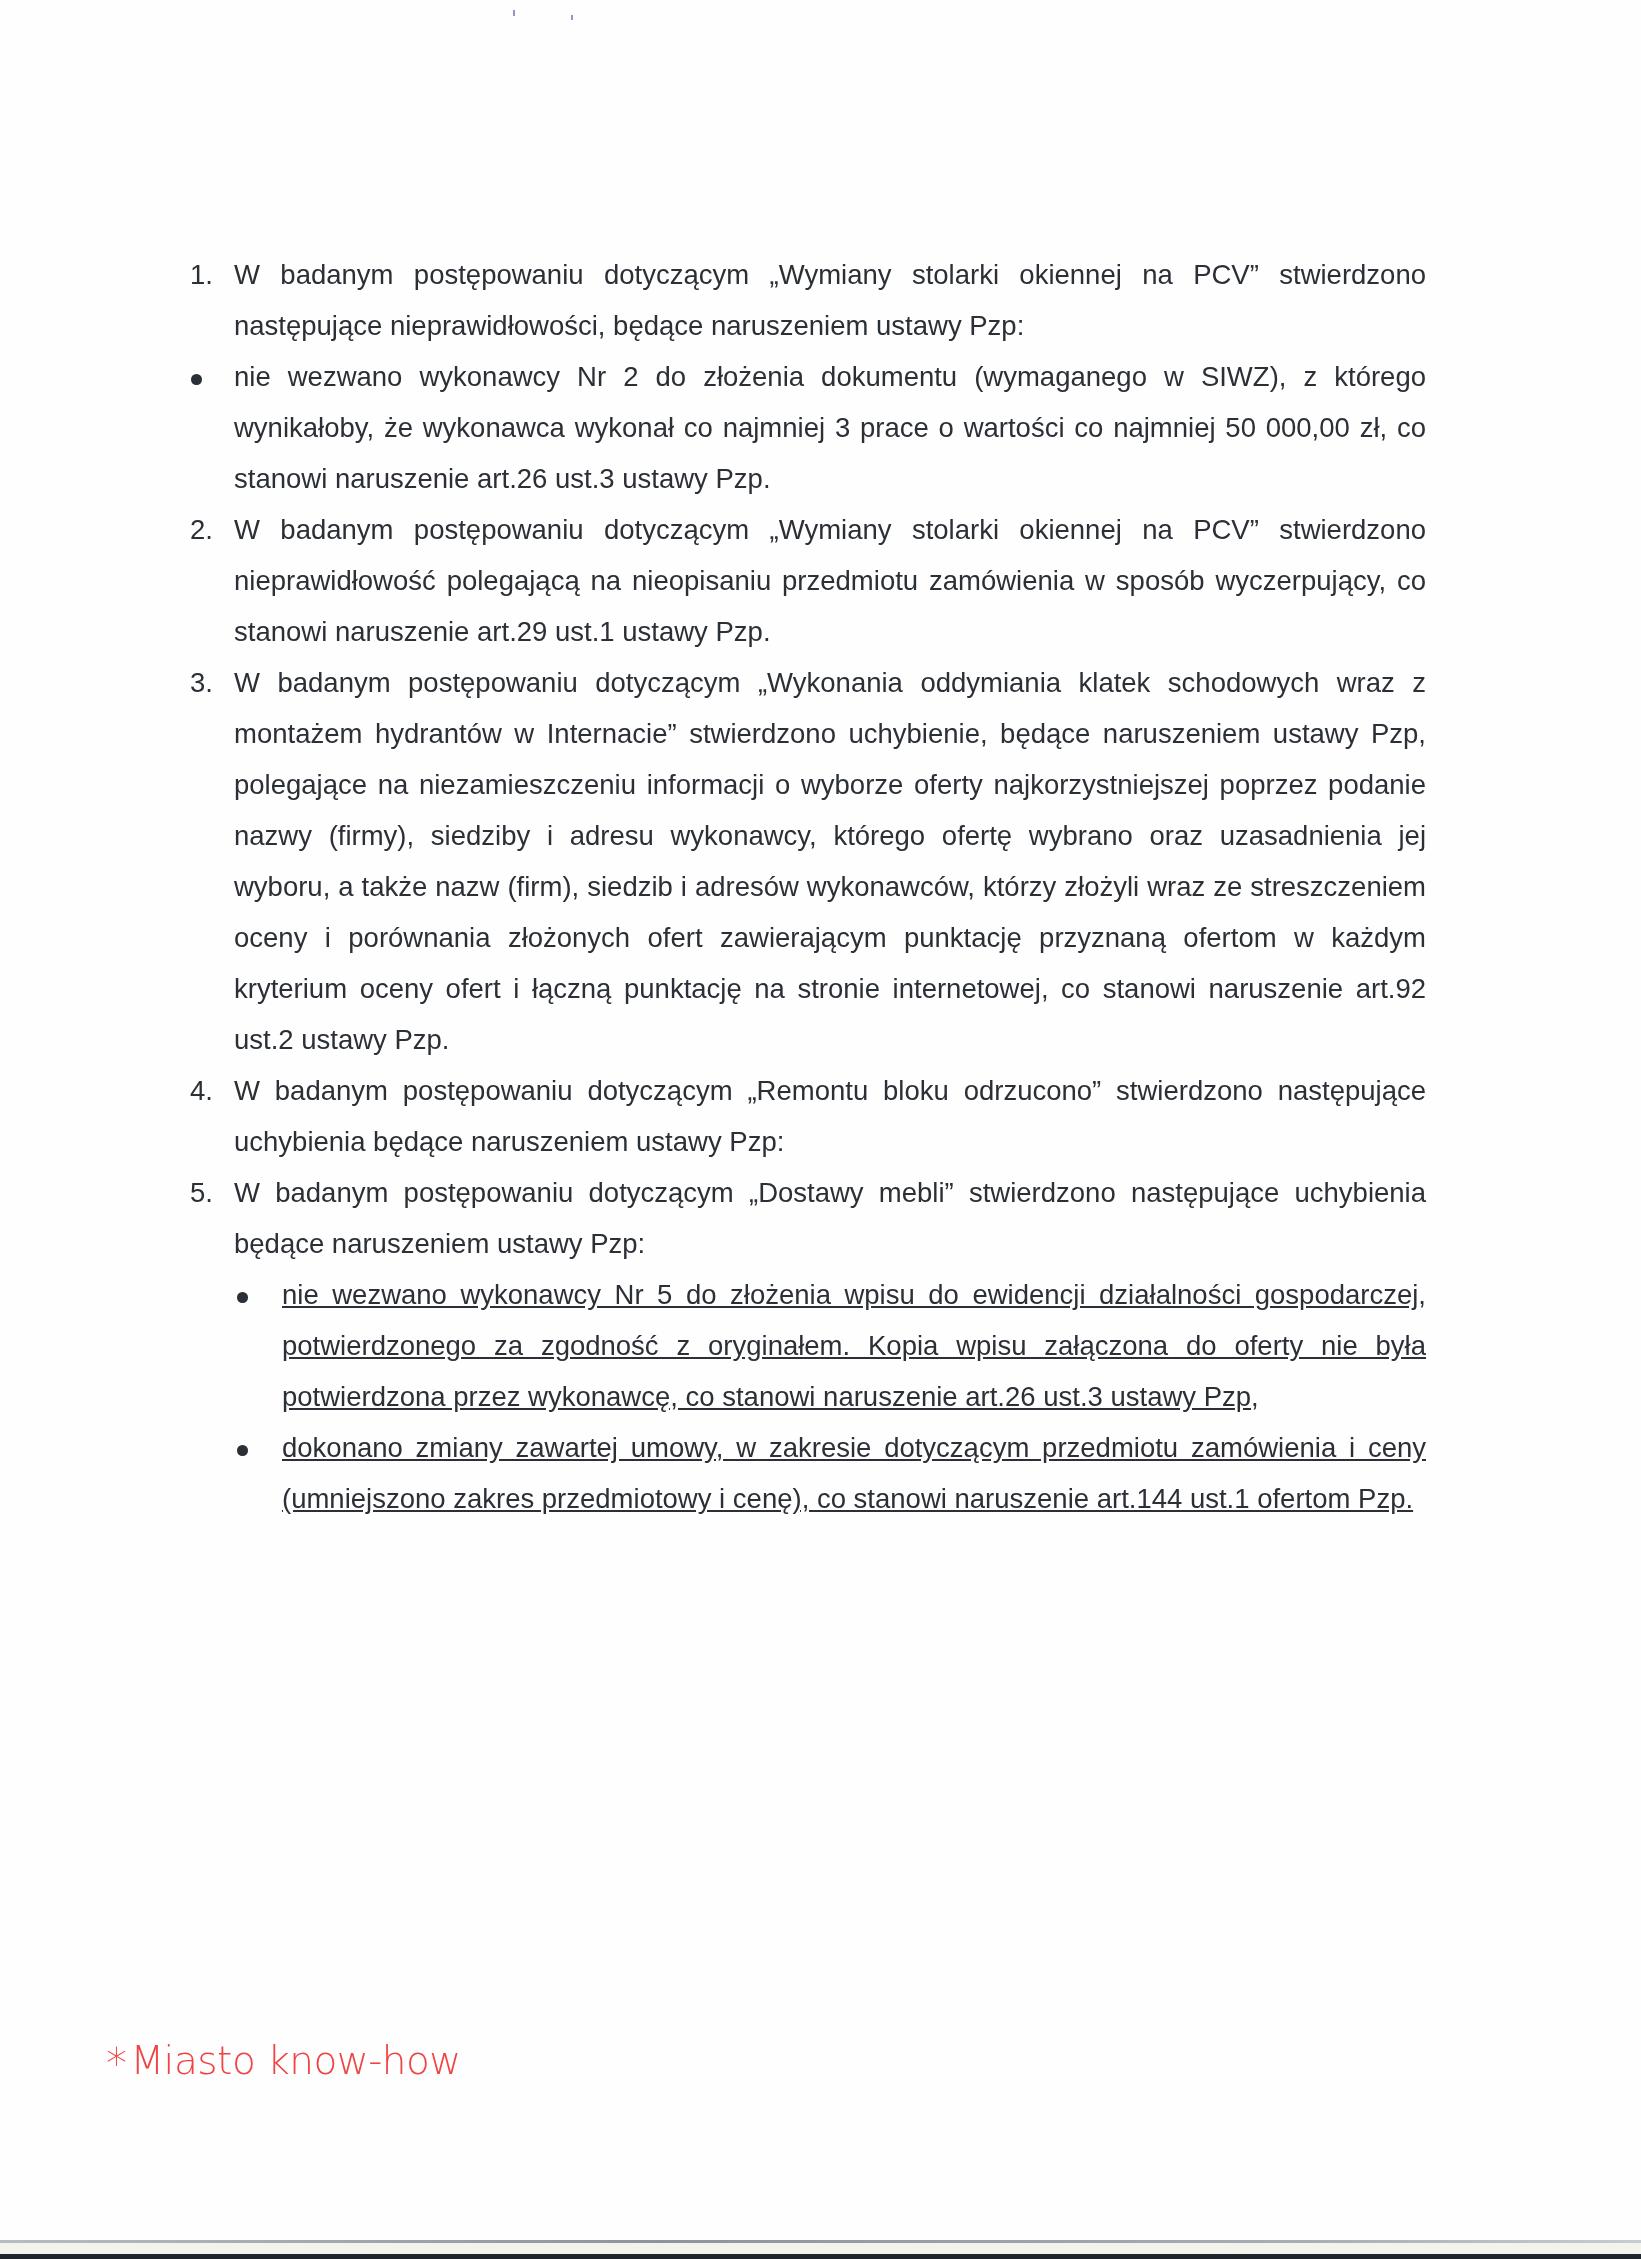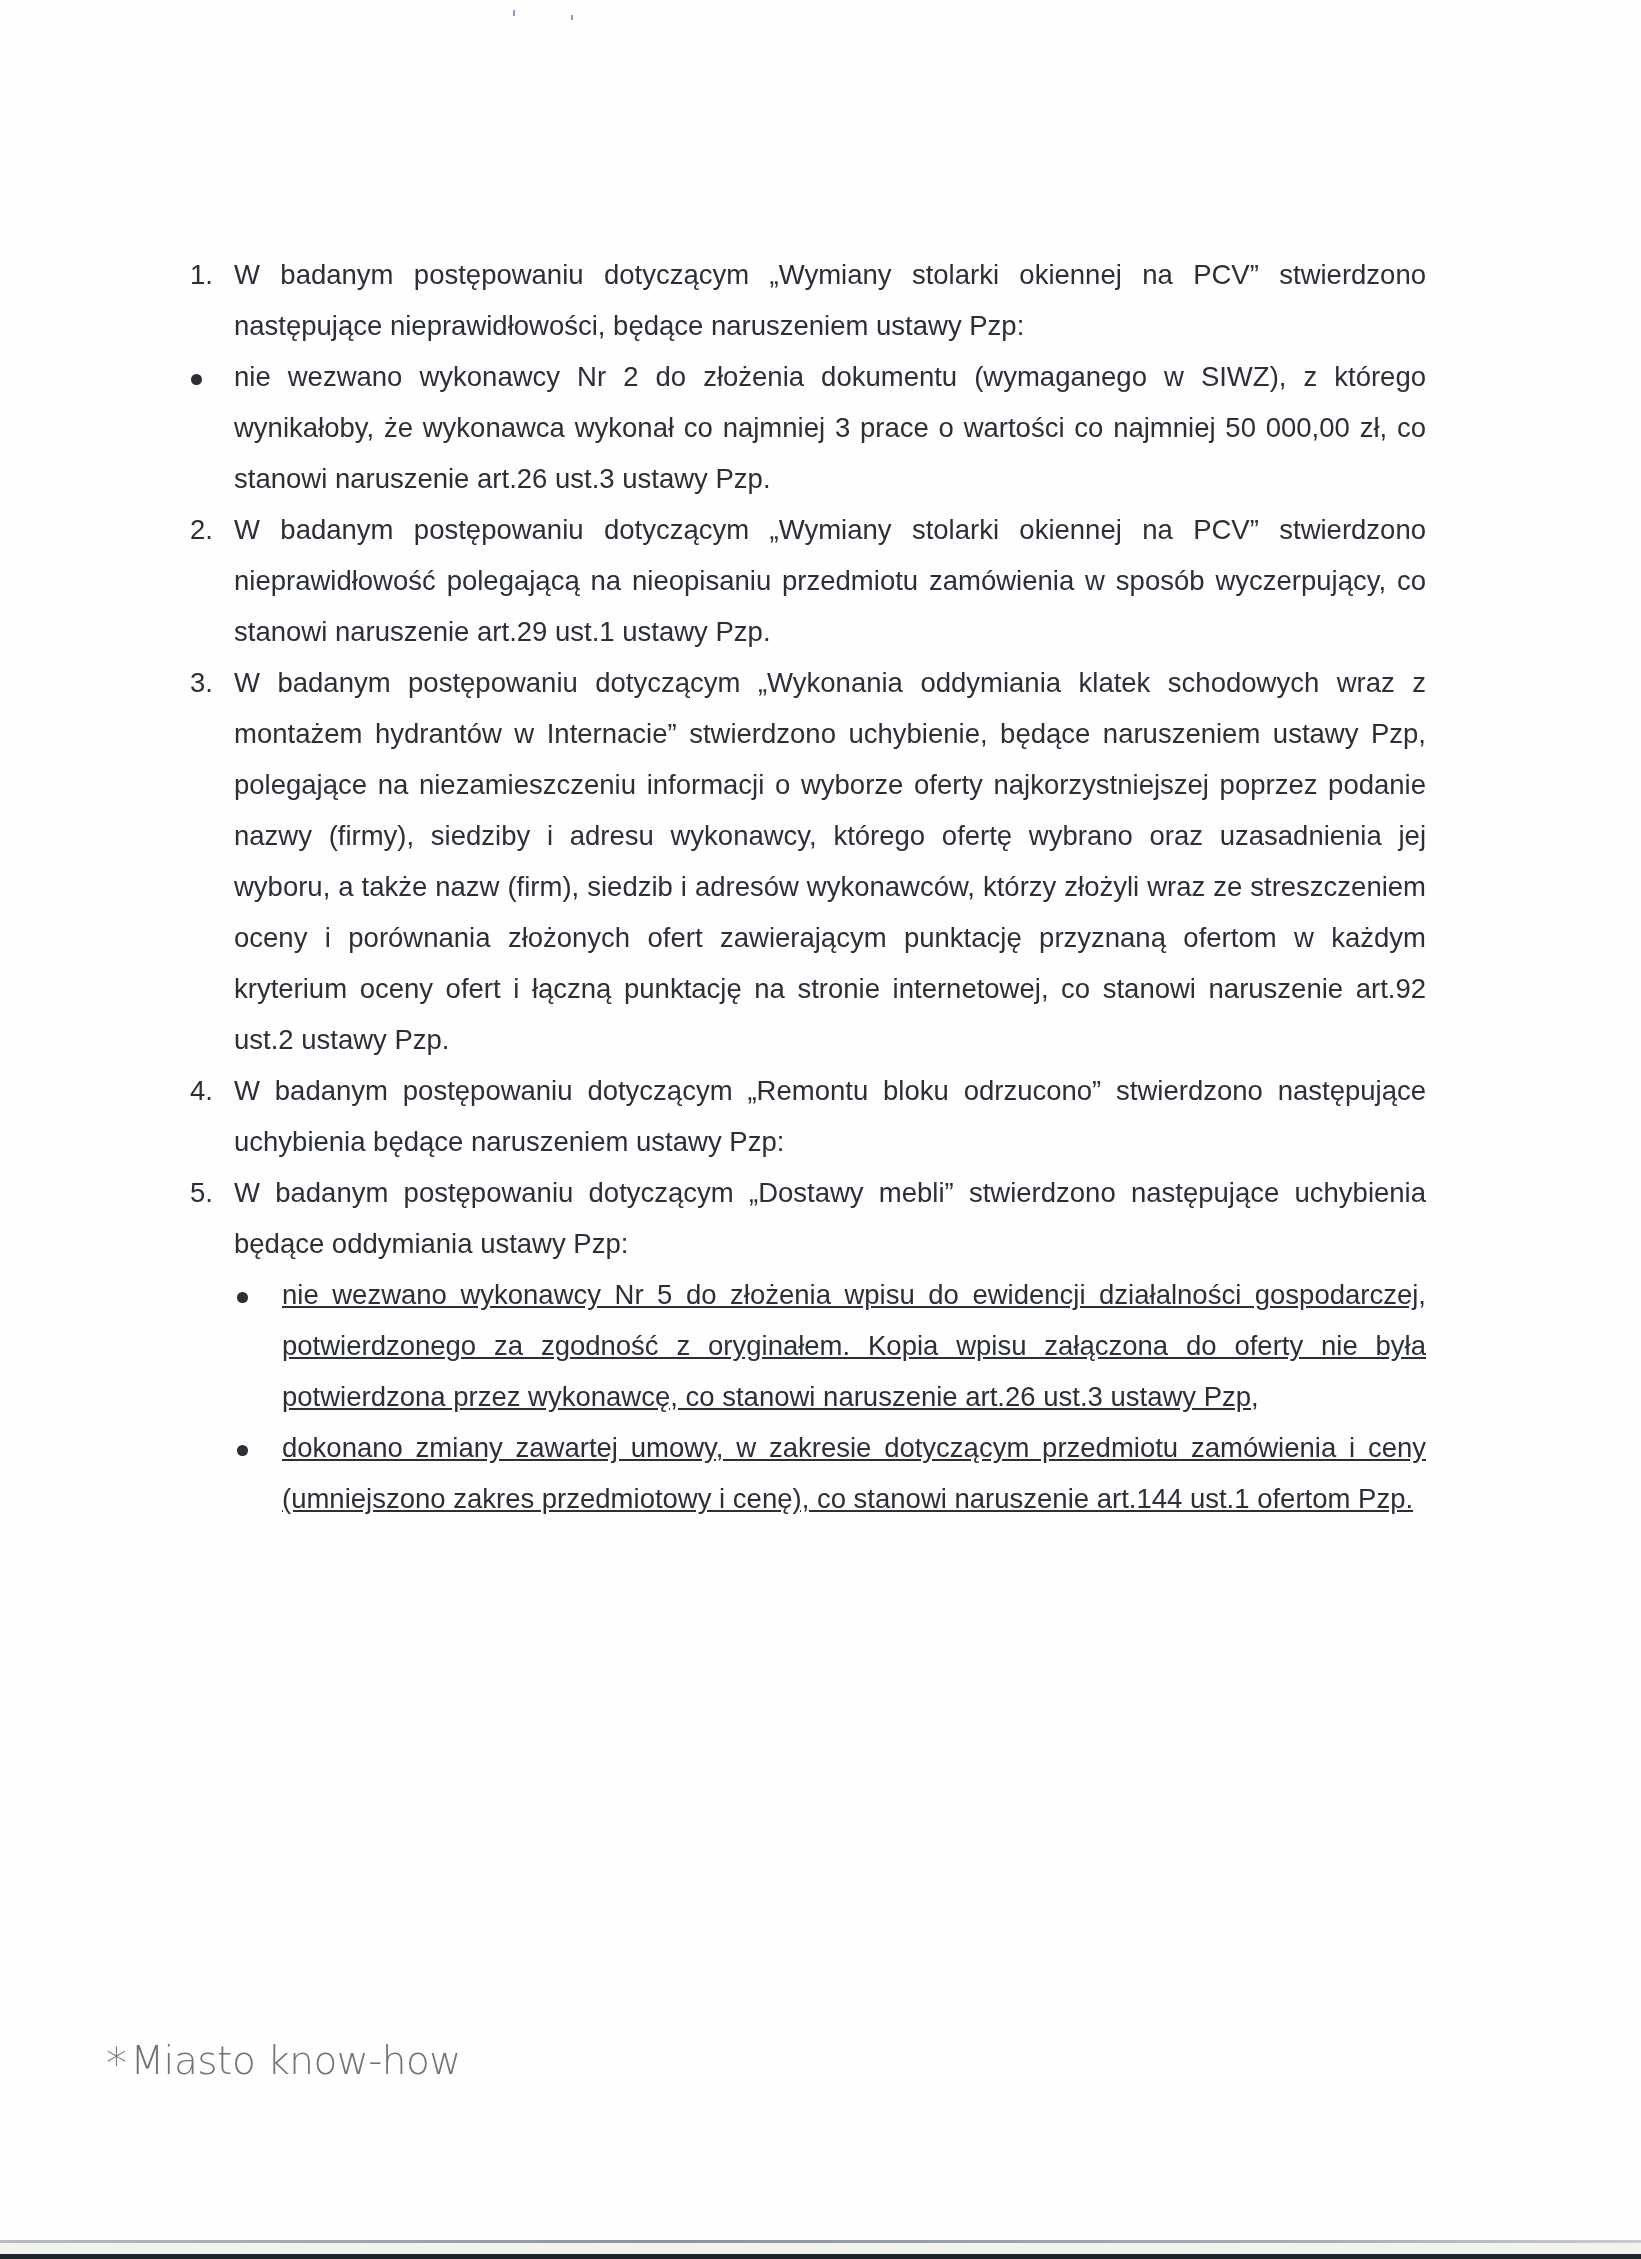--- a/index.html
+++ b/index.html
@@ -66,21 +66,21 @@
     left: 46px;
   }
   .tagline {
     position: absolute;
     left: 106px;
     top: 2035px;
     font-family: "DejaVu Sans", sans-serif;
     font-weight: 200;
     font-size: 39px;
     letter-spacing: -0.5px;
-    color: #737373;
+    color: #ef4444;
     -webkit-text-stroke: 0px;
   }
   .tagline .asterisk {
     font-size: 42px;
     margin-right: 3.9px;
     position: relative;
     top: 3.9px;
   }
   .bottom-rule {
     position: absolute;
@@ -140,21 +140,21 @@
 
     <div class="row">
       <span class="marker">4.</span>
       <span>W badanym postępowaniu dotyczącym „Remontu bloku odrzucono” stwierdzono następujące uchybienia będące naruszeniem ustawy Pzp:</span>
     </div>
 
 
 
     <div class="row">
       <span class="marker">5.</span>
-      <span>W badanym postępowaniu dotyczącym „Dostawy mebli” stwierdzono następujące uchybienia będące oddymiania ustawy Pzp:</span>
+      <span>W badanym postępowaniu dotyczącym „Dostawy mebli” stwierdzono następujące uchybienia będące naruszeniem ustawy Pzp:</span>
     </div>
 
     <div class="row nested">
       <span class="marker bullet"></span>
       <span>nie wezwano wykonawcy Nr 5 do złożenia wpisu do ewidencji działalności gospodarczej, potwierdzonego za zgodność z oryginałem. Kopia wpisu załączona do oferty nie była potwierdzona przez wykonawcę, co stanowi naruszenie art.26 ust.3 ustawy Pzp,</span>
     </div>
 
     <div class="row nested">
       <span class="marker bullet"></span>
       <span>dokonano zmiany zawartej umowy, w zakresie dotyczącym przedmiotu zamówienia i ceny (umniejszono zakres przedmiotowy i cenę), co stanowi naruszenie art.144 ust.1 ofertom Pzp.</span>

